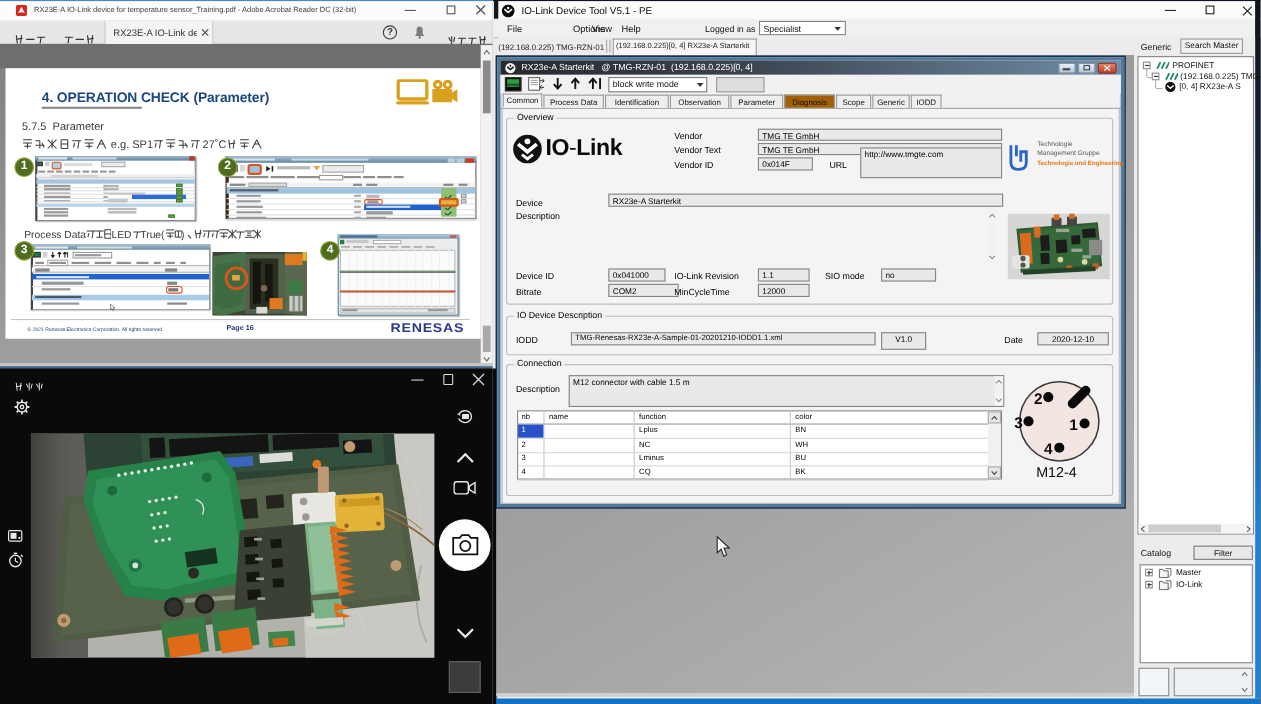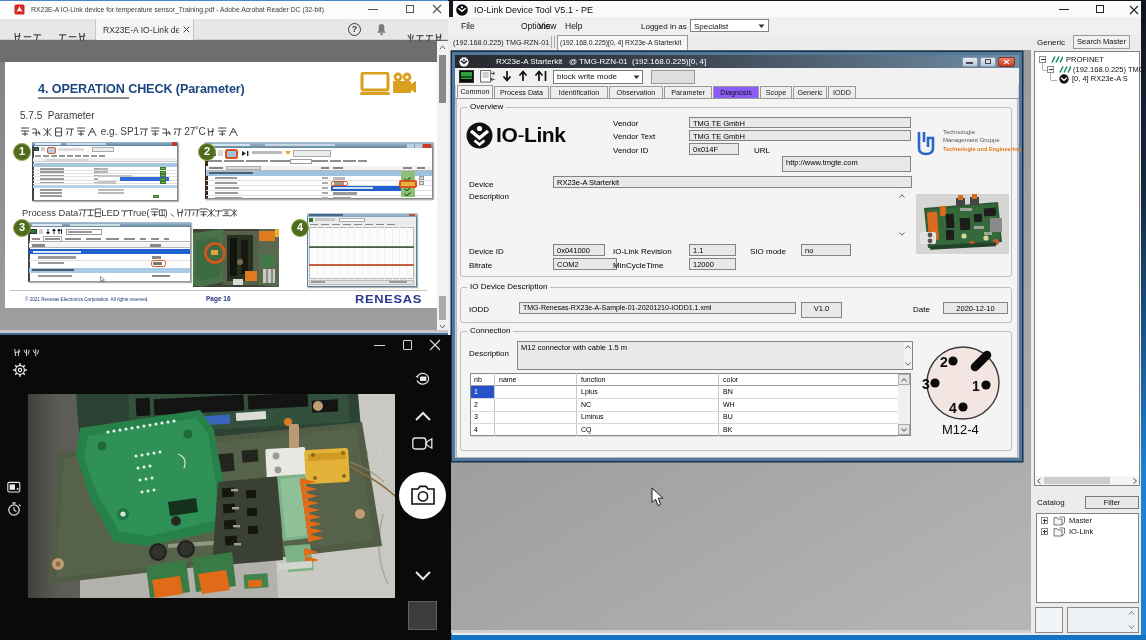--- a/index.html
+++ b/index.html
@@ -762,21 +762,21 @@
 <svg style="position:absolute;left:1128px;top:624px" width="7" height="6" viewBox="0 0 7 6">
       <path d="M1 1.5 L3.5 4.5 L6 1.5" stroke="#777" stroke-width="1" fill="none"></path>
     </svg>
 <div style="position:absolute;left:452px;top:52px;width:570px;height:409px;background:#f1f1f1;border:3px solid #53799a;box-shadow:0 0 0 1.5px #16324f, inset 0 0 0 1px #b6cee0;"></div>
 <div style="position:absolute;left:455px;top:55px;width:564px;height:13px;background:linear-gradient(90deg,#26282c,#3c4450 40%,#708ea6);"></div>
 <svg style="position:absolute;left:459px;top:56.5px" width="10" height="10" viewBox="0 0 12 12">
       <circle cx="6" cy="6" r="5.6" fill="#f2f2f2"></circle>
       <path d="M2.5 4.5 L6 7.5 L9.5 4.5" stroke="#111" stroke-width="1.6" fill="none"></path>
       <circle cx="6" cy="3.4" r="1.1" fill="#111"></circle>
     </svg>
-<div style="position:absolute;left:474px;top:57px;font-size:8px;color:#fff;white-space:nowrap;margin-left:22px;">RX23e-A Starterkit&nbsp;&nbsp;&nbsp;@ TMG-RZN-01&nbsp;&nbsp;(192.168.0.225)[0, 4]</div>
+<div style="position:absolute;left:474px;top:57px;font-size:8px;color:#fff;white-space:nowrap;">RX23e-A Starterkit&nbsp;&nbsp;&nbsp;@ TMG-RZN-01&nbsp;&nbsp;(192.168.0.225)[0, 4]</div>
 <div style="position:absolute;left:962px;top:56.5px;width:16px;height:10px;background:linear-gradient(#e8eef4,#b8c6d4);border:1px solid #8098b0;border-radius:2px;"></div>
 <div style="position:absolute;left:966px;top:62px;width:7px;height:2px;background:#445;"></div>
 <div style="position:absolute;left:980px;top:56.5px;width:16px;height:10px;background:linear-gradient(#e8eef4,#b8c6d4);border:1px solid #8098b0;border-radius:2px;"></div>
 <div style="position:absolute;left:984.5px;top:58.5px;width:6px;height:5px;border:1.2px solid #445;"></div>
 <div style="position:absolute;left:998px;top:56.5px;width:17px;height:10px;background:linear-gradient(#e8846a,#c23c1e);border:1px solid #8a3020;border-radius:2px;"></div>
 <svg style="position:absolute;left:1003px;top:58.5px" width="7" height="6" viewBox="0 0 8 7">
       <path d="M1 1 L7 6 M7 1 L1 6" stroke="#fff" stroke-width="1.4"></path>
     </svg>
 <div style="position:absolute;left:455px;top:68px;width:564px;height:17px;background:#f1f1f1;"></div>
 <div style="position:absolute;left:459px;top:70px;width:15px;height:13px;background:#0a0a0a;border:1px solid #333;"></div>
@@ -801,42 +801,42 @@
 <svg style="position:absolute;left:633px;top:75px" width="7" height="5" viewBox="0 0 7 5">
       <path d="M0.5 0.5 L3.5 4 L6.5 0.5Z" fill="#333"></path>
     </svg>
 <div style="position:absolute;left:651px;top:69.5px;width:44px;height:14px;background:#dedede;border:1px solid #9a9a9a;"></div>
 <div style="position:absolute;left:455px;top:97.5px;width:564px;height:1px;background:#9a9a9a;"></div>
 <div style="position:absolute;left:457px;top:85px;width:36px;height:13px;background:#f4f4f4;border:1px solid #9a9a9a;border-bottom:1px solid #f4f4f4;z-index:2;font-size:7.2px;text-align:center;line-height:12px;color:#111;">Common</div>
 <div style="position:absolute;left:494px;top:86px;width:55px;height:12px;background:#eeeeee;border:1px solid #9a9a9a;border-bottom:none;font-size:7.2px;text-align:center;line-height:11px;color:#111;">Process Data</div>
 <div style="position:absolute;left:550px;top:86px;width:58px;height:12px;background:#eeeeee;border:1px solid #9a9a9a;border-bottom:none;font-size:7.2px;text-align:center;line-height:11px;color:#111;">Identification</div>
 <div style="position:absolute;left:609px;top:86px;width:54px;height:12px;background:#eeeeee;border:1px solid #9a9a9a;border-bottom:none;font-size:7.2px;text-align:center;line-height:11px;color:#111;">Observation</div>
 <div style="position:absolute;left:664px;top:86px;width:48px;height:12px;background:#eeeeee;border:1px solid #9a9a9a;border-bottom:none;font-size:7.2px;text-align:center;line-height:11px;color:#111;">Parameter</div>
-<div style="position:absolute;left:713px;top:86px;width:46px;height:12px;background:#8b5cf6;border:1px solid #9a9a9a;border-bottom:none;font-size:7.2px;text-align:center;line-height:11px;color:#111;">Diagnosis</div>
+<div style="position:absolute;left:713px;top:86px;width:46px;height:12px;background:#a16207;border:1px solid #9a9a9a;border-bottom:none;font-size:7.2px;text-align:center;line-height:11px;color:#111;">Diagnosis</div>
 <div style="position:absolute;left:760px;top:86px;width:32px;height:12px;background:#eeeeee;border:1px solid #9a9a9a;border-bottom:none;font-size:7.2px;text-align:center;line-height:11px;color:#111;">Scope</div>
 <div style="position:absolute;left:793px;top:86px;width:34px;height:12px;background:#eeeeee;border:1px solid #9a9a9a;border-bottom:none;font-size:7.2px;text-align:center;line-height:11px;color:#111;">Generic</div>
 <div style="position:absolute;left:828px;top:86px;width:28px;height:12px;background:#eeeeee;border:1px solid #9a9a9a;border-bottom:none;font-size:7.2px;text-align:center;line-height:11px;color:#111;">IODD</div>
 <div style="position:absolute;left:456px;top:98.5px;width:562px;height:359px;background:#f4f4f4;border:1px solid #b8b8b8;border-top:none;"></div>
 <div class="gb" style="left:460px;top:107px;width:552px;height:170px"></div>
 <div class="gbl" style="left:467px;top:102px">Overview</div>
 <svg style="position:absolute;left:466px;top:122px" width="27" height="27" viewBox="0 0 27 27">
       <circle cx="13.5" cy="13.5" r="13" fill="#111"></circle>
       <path d="M5 9 L13.5 16 L22 9" stroke="#fff" stroke-width="3.4" fill="none"></path>
       <path d="M8.5 18.5 L13.5 22.5 L18.5 18.5" stroke="#fff" stroke-width="2.6" fill="none"></path>
       <circle cx="13.5" cy="6.5" r="2.6" fill="#fff"></circle>
     </svg>
 <div style="position:absolute;left:496px;top:123px;font-size:21px;font-weight:bold;color:#0a0a0a;letter-spacing:-0.4px;">IO<span style="font-weight:normal">-</span>Link</div>
 <div class="lbl" style="left:613px;top:119px">Vendor</div>
 <div class="lbl" style="left:613px;top:132px">Vendor Text</div>
 <div class="lbl" style="left:613px;top:145.5px">Vendor ID</div>
 <div class="f" style="left:689px;top:116.5px;width:222px;height:11.5px">TMG TE GmbH</div>
 <div class="f" style="left:689px;top:129.5px;width:222px;height:11.5px">TMG TE GmbH</div>
 <div class="f" style="left:689px;top:143px;width:50px;height:12px">0x014F</div>
 <div class="lbl" style="left:754px;top:145.5px">URL</div>
-<div class="f" style="left:782px;top:156px;width:129px;height:16px">http://www.tmgte.com</div>
+<div class="f" style="left:782px;top:134px;width:129px;height:28px">http://www.tmgte.com</div>
 <svg style="position:absolute;left:916px;top:128px" width="22" height="30" viewBox="0 0 22 30">
       <path d="M3 4 L3 20 Q3 26 10 26 Q17 26 17 20 L17 10 L12 10 L12 19" fill="none" stroke="#2a66c8" stroke-width="2.6"></path>
       <path d="M8 4 L8 14" stroke="#2a66c8" stroke-width="2.6"></path>
     </svg>
 <div style="position:absolute;left:943px;top:129px;font-size:6px;color:#555;line-height:1.25;">Technologie<br>Management Gruppe</div>
 <div style="position:absolute;left:943px;top:146px;font-size:5.6px;font-weight:bold;color:#e07818;">Technologie und Engineering</div>
 <div class="lbl" style="left:469px;top:180px">Device</div>
 <div class="f" style="left:553px;top:176px;width:359px;height:12px">RX23e-A Starterkit</div>
 <div class="lbl" style="left:469px;top:192px">Description</div>
 <div style="position:absolute;left:897px;top:191px;width:9px;height:48px;background:#f2f2f2;"></div>

